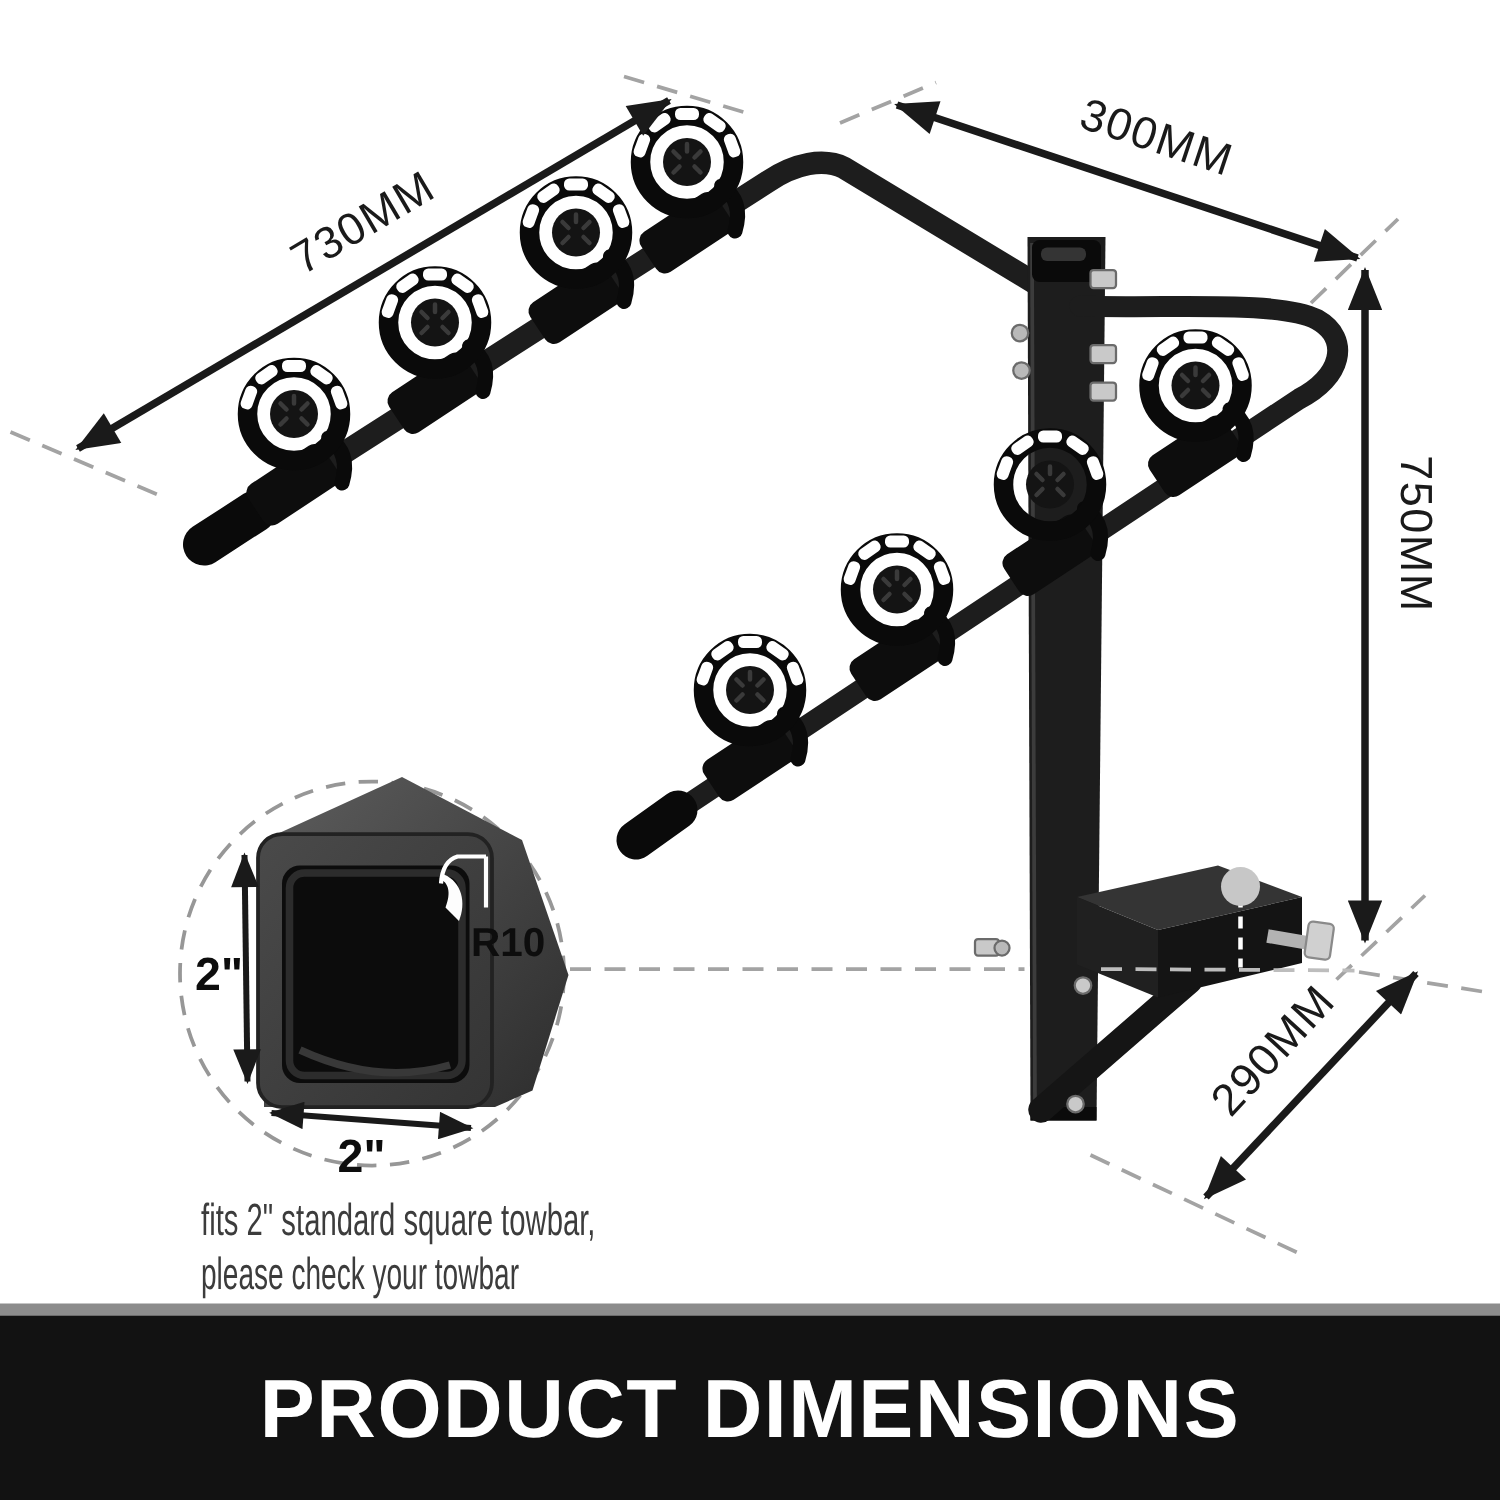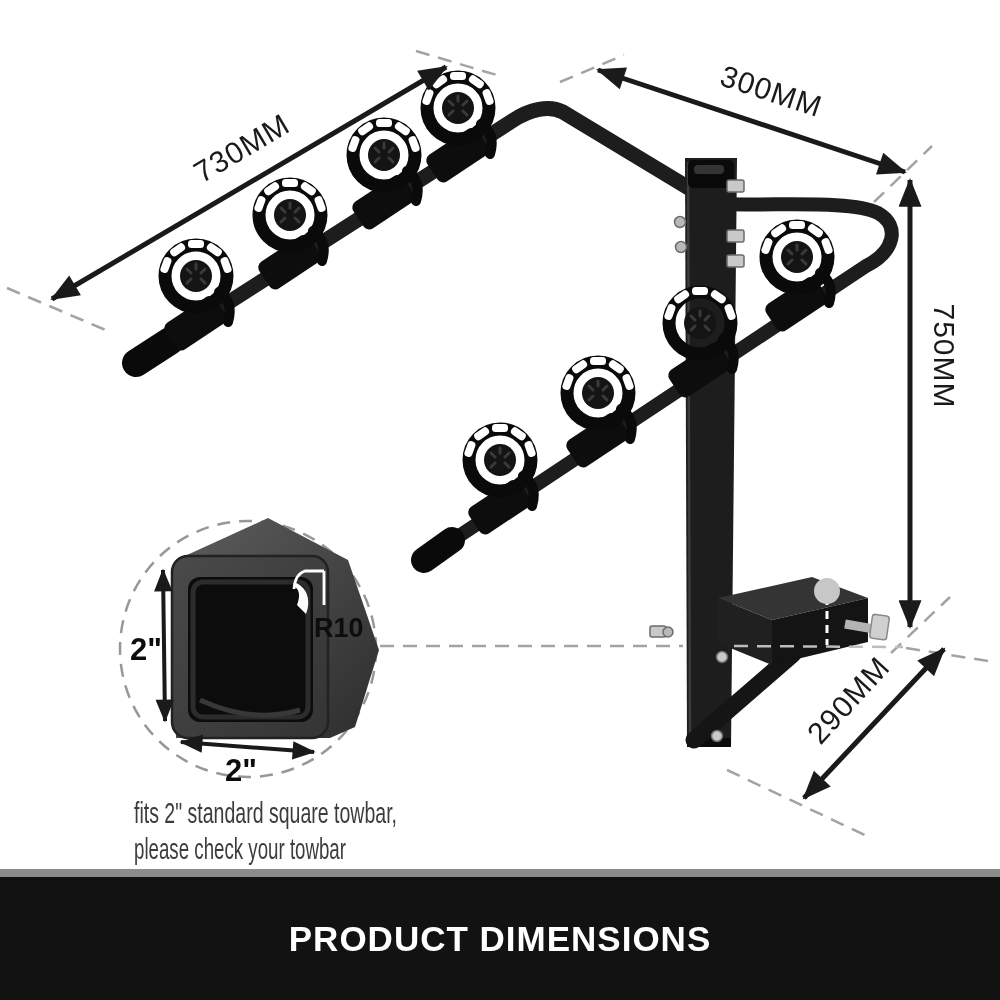--- a/index.html
+++ b/index.html
@@ -13,21 +13,21 @@
   .r10-label{font-size:27px;font-weight:bold;fill:#0d0d0d;}
   .note-text{font-size:30px;fill:#3c3c3c;}
   .banner-divider{
     position:absolute;left:0;top:869px;width:1000px;height:8px;background:#8c8c8c;
   }
   .banner{
     position:absolute;left:0;top:877px;width:1000px;height:123px;background:#121212;
     display:flex;align-items:center;justify-content:center;
   }
   .banner-title{
-    color:#ffffff;font-size:35px;font-weight:bold;letter-spacing:1px;
+    color:#ffffff;font-size:55px;font-weight:bold;letter-spacing:1px;
     font-family:"Liberation Sans","DejaVu Sans",sans-serif;
   }
 </style>
 </head>
 <body>
 
 <div class="stage">
 
 <svg width="1000" height="870" viewBox="0 0 1000 870">
   <defs>

